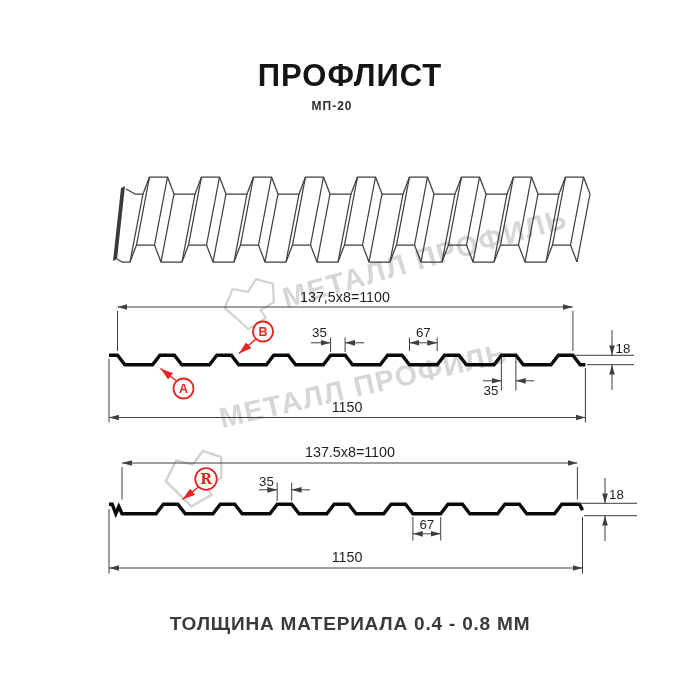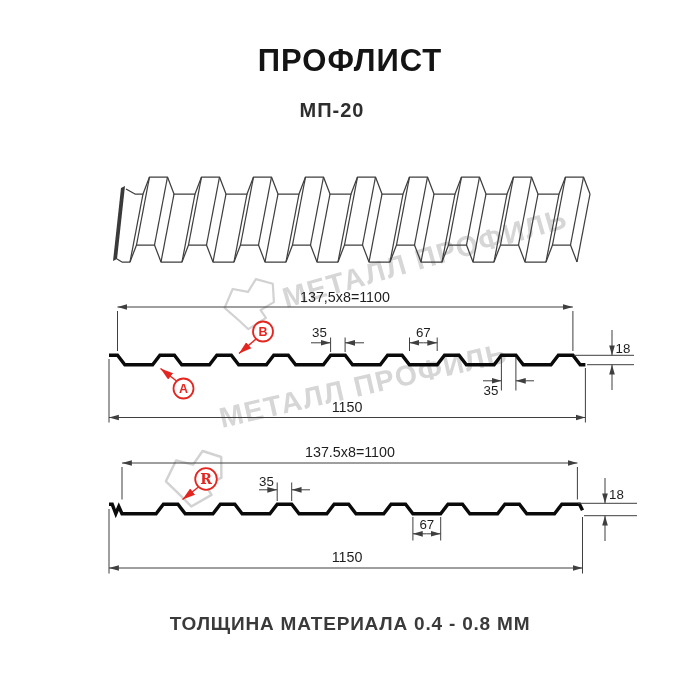--- a/index.html
+++ b/index.html
@@ -1,21 +1,21 @@
 <!DOCTYPE html>
 <html><head>
 <meta charset="utf-8">
 <style>
   html,body{margin:0;padding:0;background:#fff;}
   #stage{position:relative;width:700px;height:700px;background:#fff;overflow:hidden;
          font-family:"Liberation Sans",sans-serif;}
-  #title{position:absolute;top:43px;left:0;width:700px;text-align:center;
+  #title{position:absolute;top:58px;left:0;width:700px;text-align:center;
          font-size:31px;font-weight:bold;letter-spacing:1px;color:#141414;}
   #subtitle{position:absolute;top:99px;left:0;width:664px;text-align:center;
-         font-size:20px;font-weight:bold;letter-spacing:1px;color:#2e2e2e;}
+         font-size:12px;font-weight:bold;letter-spacing:1px;color:#2e2e2e;}
   #footer{position:absolute;top:613px;left:0;width:700px;text-align:center;
          font-size:19px;font-weight:600;letter-spacing:0.8px;color:#3a3a3a;}
   svg{position:absolute;left:0;top:0;}
   .dl{stroke:#3f3f3f;stroke-width:1;fill:none;}
   .prof{stroke:#0a0a0a;stroke-width:3.4;fill:none;stroke-linejoin:miter;}
   .s3d{stroke:#3f3f3f;stroke-width:1.25;fill:none;stroke-linejoin:round;}
   .dimtext{font-family:"Liberation Sans",sans-serif;font-size:13.3px;fill:#1e1e1e;}
   .dimtext-lg{font-family:"Liberation Sans",sans-serif;font-size:14.3px;fill:#1e1e1e;}
   .redln{stroke:#e52620;stroke-width:1.5;fill:none;}
   .redcirc{stroke:#e52620;stroke-width:1.8;fill:#fff;}

